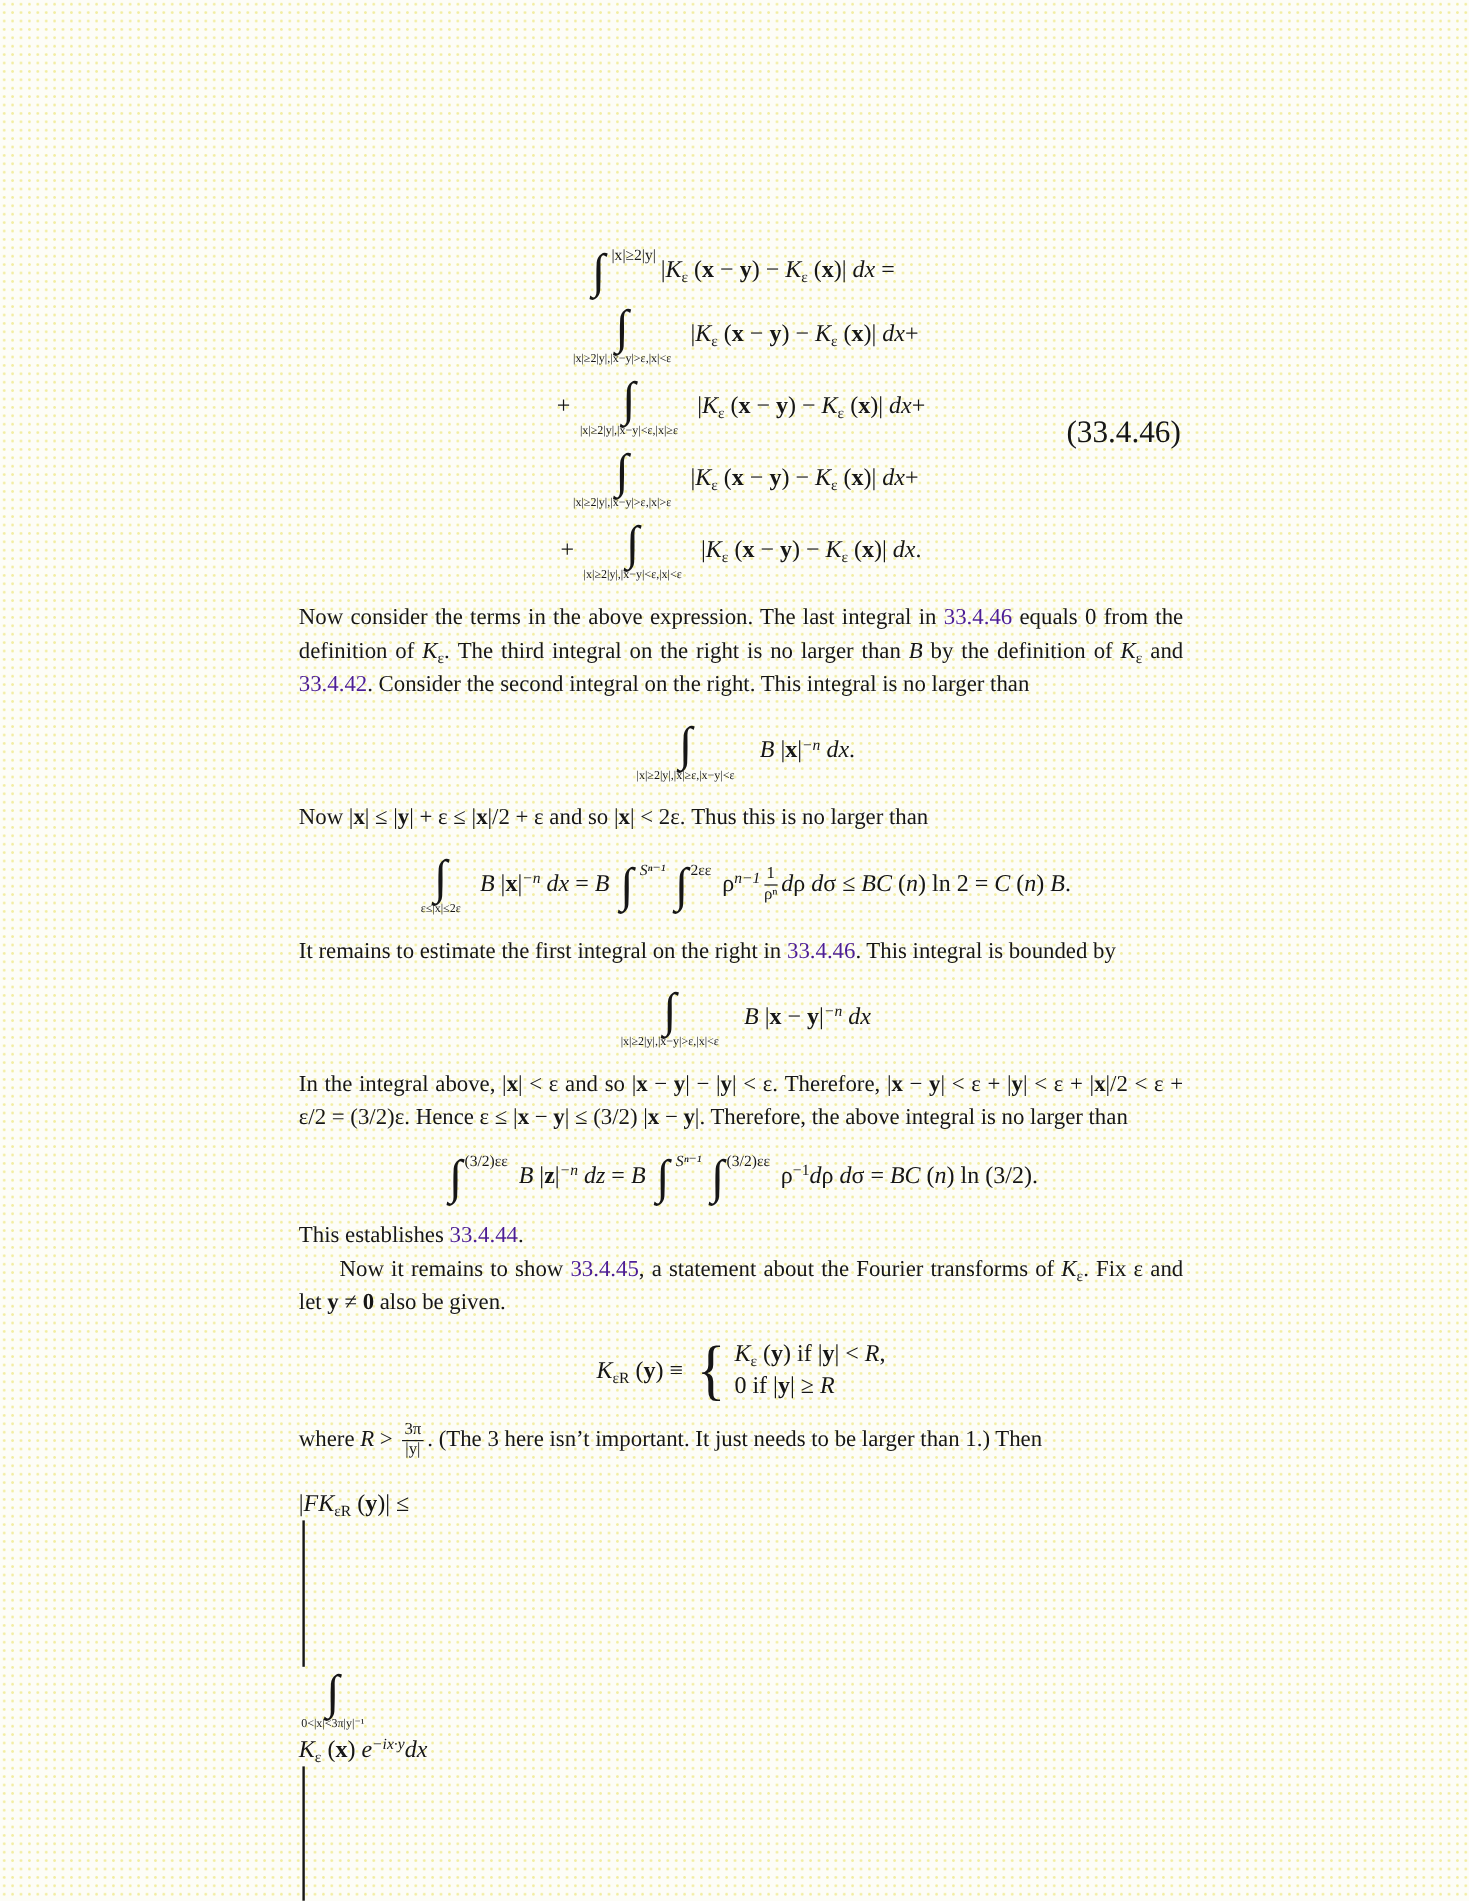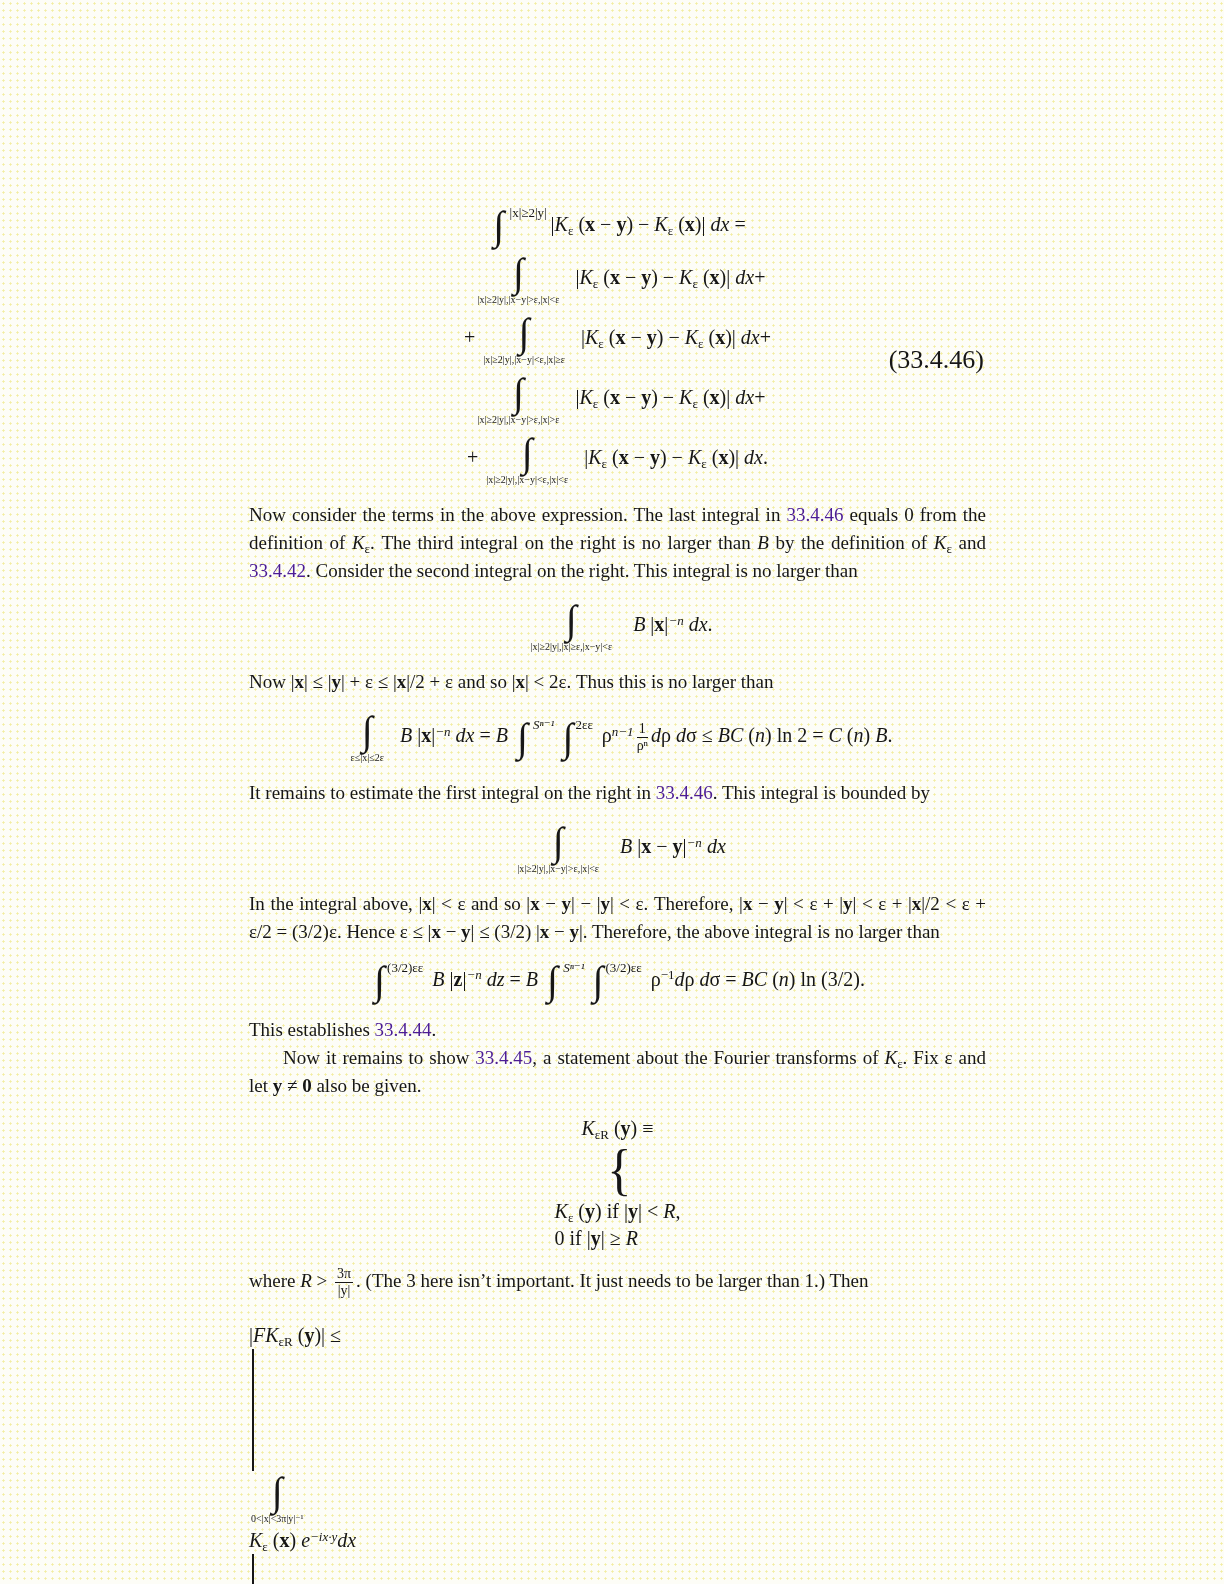--- a/index.html
+++ b/index.html
@@ -31,21 +31,21 @@
   .intb .ig{font-size:40px;line-height:42px;}
   .intb .ibl{display:inline-flex;flex-direction:row;justify-content:space-between;height:40px;font-size:13px;line-height:13px;margin-left:2px;text-align:left;}
   .frac{display:inline-flex;flex-direction:column;align-items:center;vertical-align:middle;font-size:14px;line-height:16px;margin:0 3px;}
   .frac .fn{border-bottom:1.3px solid currentColor;padding:0 2px;}
   .eqtag{position:absolute;right:2px;top:50%;transform:translateY(-50%);font-size:26px;margin-top:20px;}
   .eq46{margin:0 0 14px 0;}
   .eq-sp{margin:14px 0;}
   .para{margin:0;}
   .indent{text-indent:34px;}
   
-  .eqcases{display:flex;justify-content:center;align-items:center;margin:14px 0;flex-direction:column;}
+  .eqcases{display:flex;justify-content:center;align-items:center;margin:14px 0;}
   .brace{font-size:56px;line-height:56px;font-weight:400;margin:0 6px 0 10px;transform:scaleX(0.9);}
   .crows{display:inline-flex;flex-direction:column;align-items:flex-start;text-align:left;line-height:27px;}
   
   .eq7{display:flex;justify-content:center;align-items:flex-start;margin:22px 0 0 0;flex-direction:column;}
   .vbar{display:inline-block;width:1.5px;height:122px;background:#161616;margin:0 3px;flex:0 0 auto;}
   .eq7 .intu{margin:0 14px 0 2px;}
 </style>
 </head>
 <body>
 

